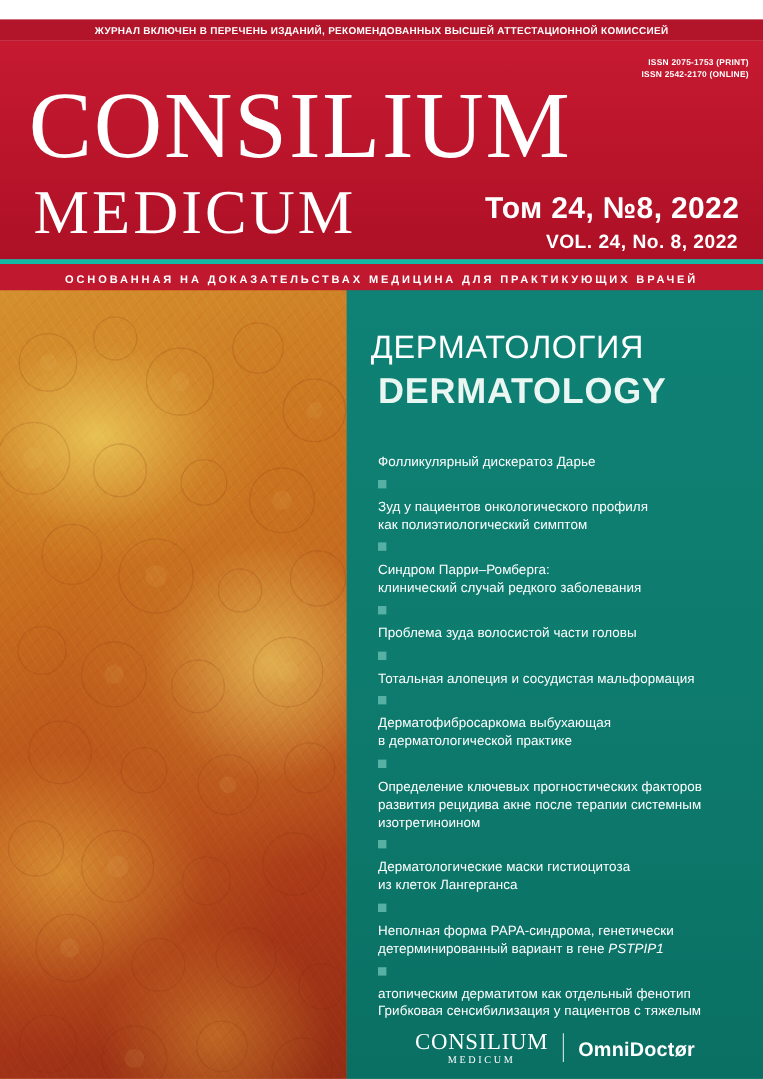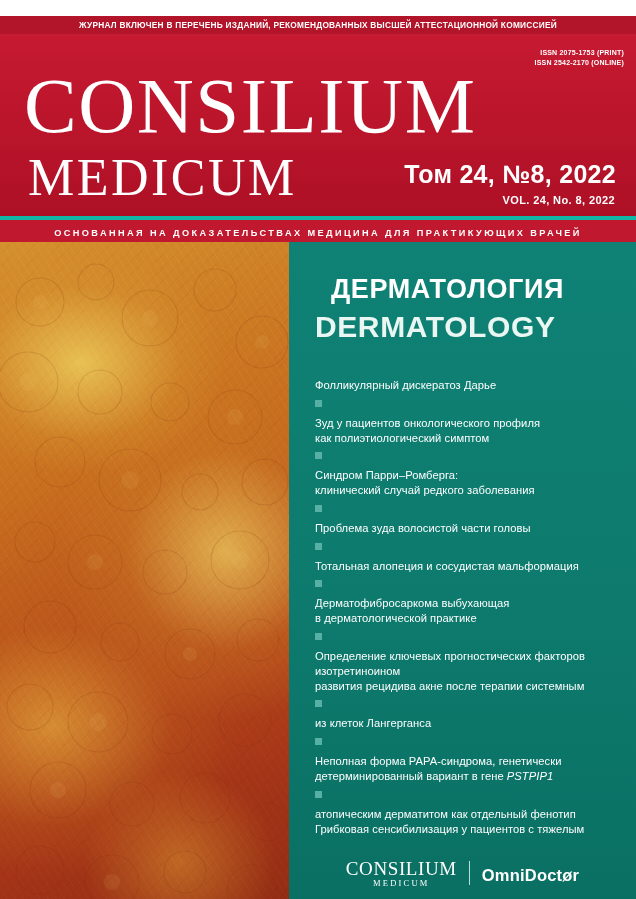--- a/index.html
+++ b/index.html
@@ -91,21 +91,21 @@
     font-size: 25px;
     font-weight: bold;
     letter-spacing: 0.3px;
     white-space: nowrap;
     text-align: right;
   }
   .vol-en {
     position: absolute;
     right: 21px;
     top: 160px;
-    font-size: 11px;
+    font-size: 16px;
     font-weight: bold;
     letter-spacing: 0.4px;
     white-space: nowrap;
   }
 
   
   .strap {
     position: absolute;
     left: 0; top: 200px;
     width: 636px;
@@ -163,24 +163,24 @@
     position: relative;
     width: 347px;
     height: 673px;
     background: #0e7e71;
     background-image: linear-gradient(180deg, #0f8275 0%, #0d7a6d 55%, #0a6f63 100%);
     color: #ffffff;
   }
 
   .section-title-ru {
     position: absolute;
-    left: 42px;
+    left: 20px;
     top: 32px;
     font-size: 27px;
-    font-weight: bold;
+    font-weight: normal;
     letter-spacing: 0.6px;
     white-space: nowrap;
   }
   .section-title-en {
     position: absolute;
     left: 26px;
     top: 68px;
     font-size: 30px;
     font-weight: bold;
     letter-spacing: 0.6px;
@@ -372,27 +372,28 @@
         </div>
 
         <div class="toc-item">
           <div class="toc-text">Дерматофибросаркома выбухающая</div>
           <div class="toc-text">в дерматологической практике</div>
           <div class="toc-sep"></div>
         </div>
 
         <div class="toc-item">
           <div class="toc-text">Определение ключевых прогностических факторов</div>
+          <div class="toc-text">развития рецидива акне после терапии системным</div>
           <div class="toc-text">изотретиноином</div>
-          <div class="toc-text">развития рецидива акне после терапии системным</div>
-          <div class="toc-sep"></div>
-        </div>
-
-
-        <div class="toc-item">
+          <div class="toc-sep"></div>
+        </div>
+
+
+        <div class="toc-item">
+          <div class="toc-text">Дерматологические маски гистиоцитоза</div>
           <div class="toc-text">из клеток Лангерганса</div>
           <div class="toc-sep"></div>
         </div>
 
         <div class="toc-item">
           <div class="toc-text">Неполная форма PAPA-синдрома, генетически</div>
           <div class="toc-text">детерминированный вариант в гене <i>PSTPIP1</i></div>
           <div class="toc-sep"></div>
         </div>
 

